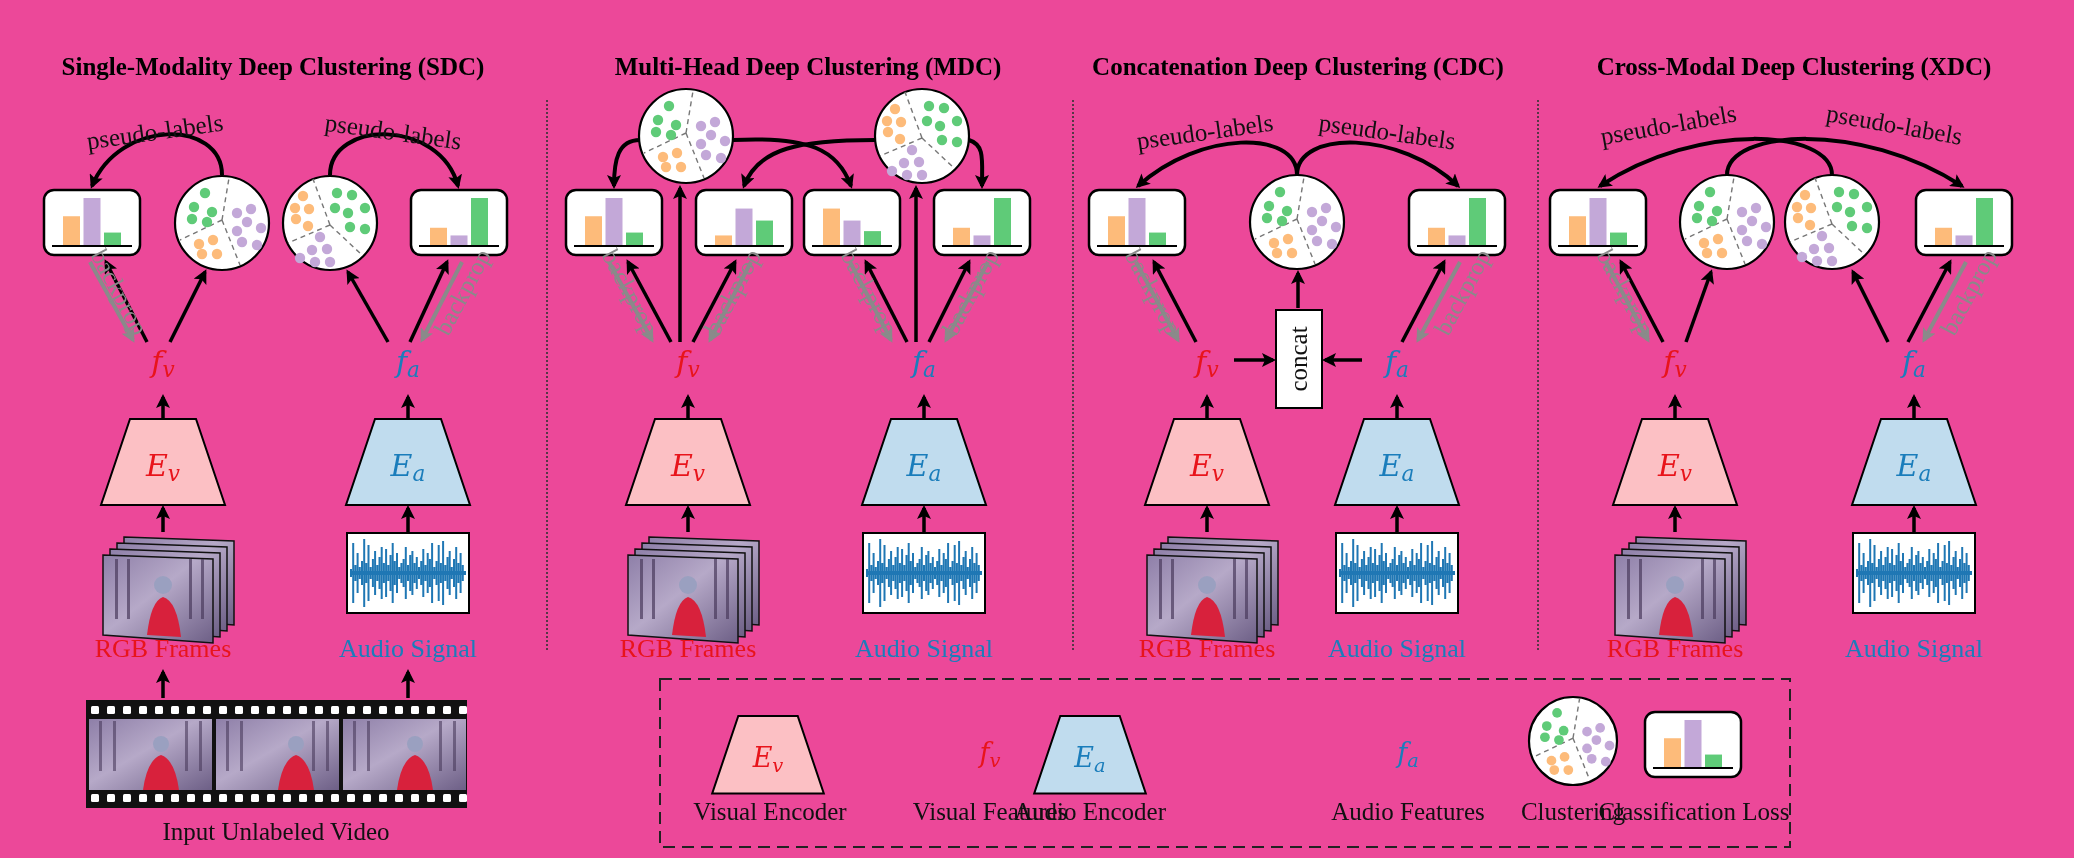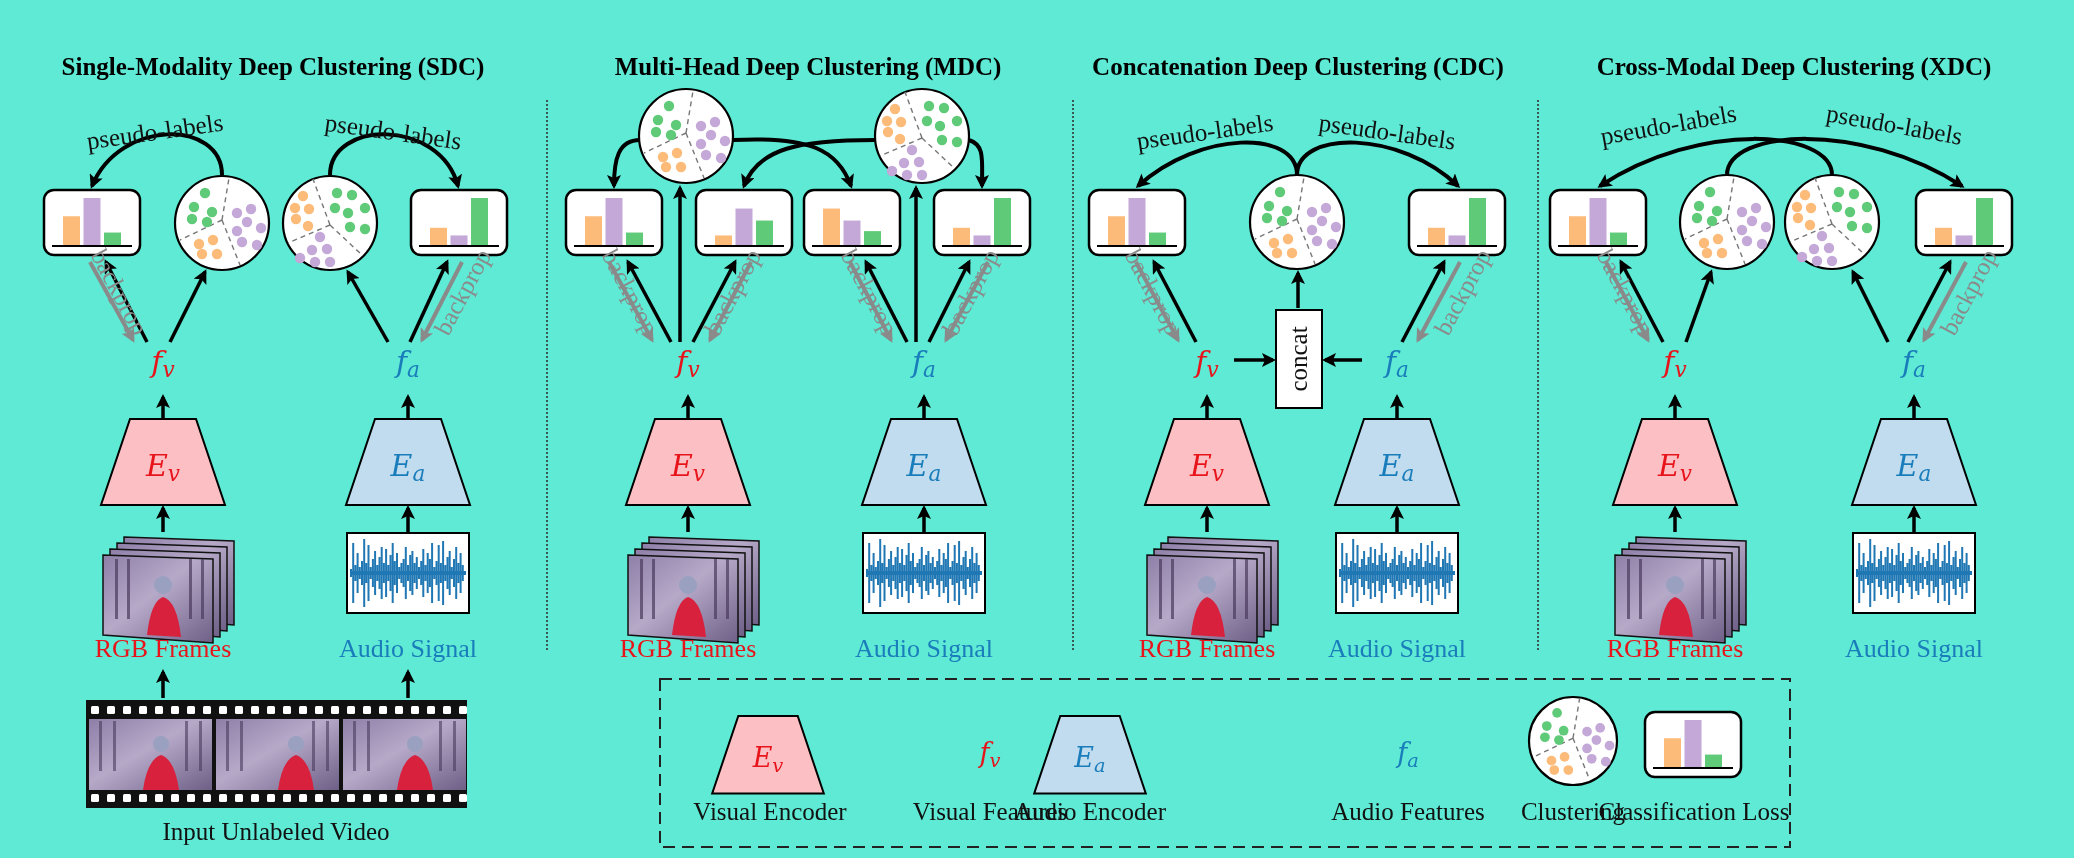--- a/index.html
+++ b/index.html
@@ -1,16 +1,16 @@
 <!DOCTYPE html>
 <html><head>
 <meta charset="utf-8">
 <style>
   html, body { margin: 0; padding: 0; background: #ffffff; }
-  #stage { position: relative; width: 2074px; height: 858px; overflow: hidden; background: #5eead4; }
+  #stage { position: relative; width: 2074px; height: 858px; overflow: hidden; background: #ec4899; }
   svg { position: absolute; left: 0; top: 0; }
   .title { font-family: "Liberation Serif", serif; font-weight: bold; font-size: 25px; fill: #000; }
   .mathv { font-family: "DejaVu Serif", serif; font-style: italic; fill: #e8141b; }
   .matha { font-family: "DejaVu Serif", serif; font-style: italic; fill: #1a7dbb; }
   .plabel { font-family: "Liberation Serif", serif; font-size: 25px; fill: #111; }
   .bplabel { font-family: "Liberation Serif", serif; font-size: 25px; fill: #8a8a8a; }
   .lbl-red { font-family: "Liberation Serif", serif; font-size: 26px; fill: #e8141b; }
   .lbl-blue { font-family: "Liberation Serif", serif; font-size: 26px; fill: #1a7dbb; }
   .lbl-black { font-family: "Liberation Serif", serif; font-size: 25px; fill: #111; }
 </style>

